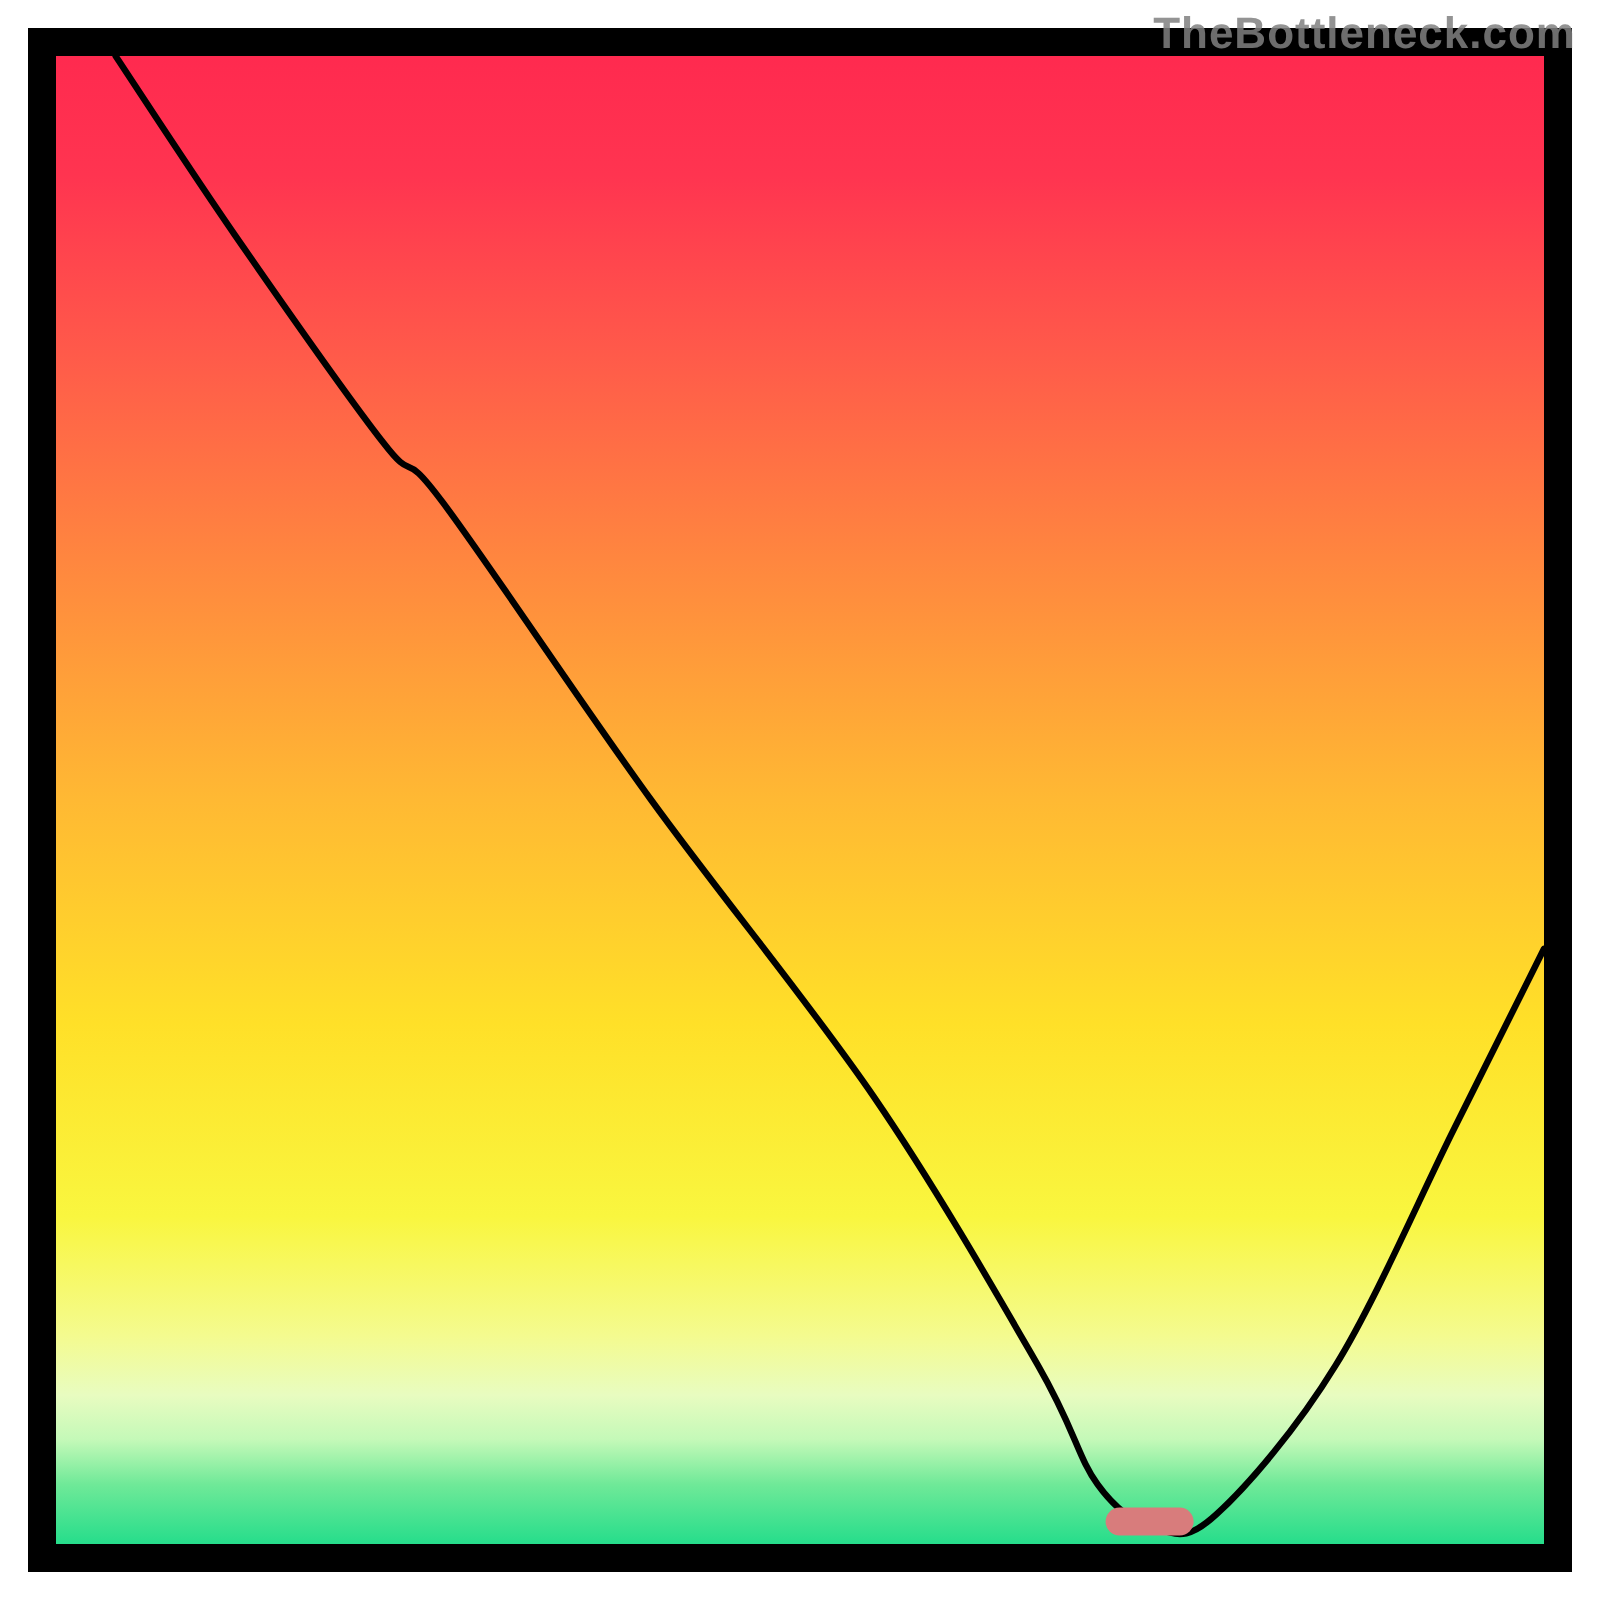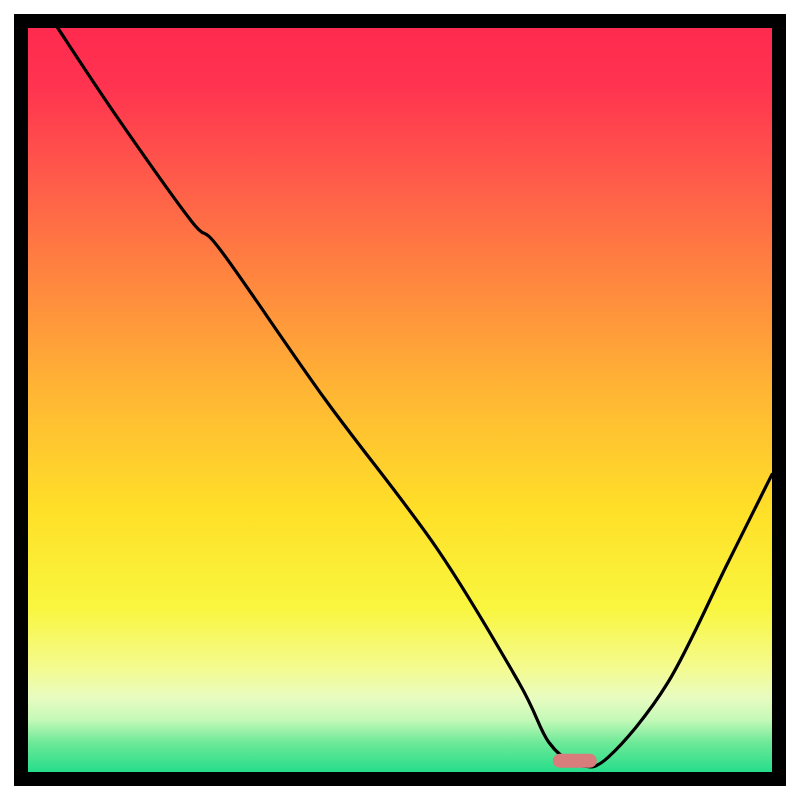--- a/index.html
+++ b/index.html
@@ -56,13 +56,14 @@
 
     <rect x="28" y="28" width="744" height="744" fill="url(#bg-grad)"></rect>
 
     <path d="M 57.8 28.0 C 67.7 42.9 95.0 85.0 117.3 117.3 C 139.6 149.5 174.3 199.1 191.7 221.4 C 209.0 243.8 199.1 221.4 221.4 251.2 C 243.8 281.0 289.6 350.4 325.6 400.0 C 361.6 449.6 405.0 501.7 437.2 548.8 C 469.4 595.9 500.4 650.5 519.0 682.7 C 537.6 715.0 538.9 728.6 548.8 742.2 C 558.7 755.9 568.6 762.1 578.6 764.6 C 588.5 767.0 593.4 770.8 608.3 757.1 C 623.2 743.5 648.0 715.0 667.8 682.7 C 687.7 650.5 710.0 598.4 727.4 563.7 C 744.7 529.0 764.6 489.3 772.0 474.4 " fill="none" stroke="#000000" stroke-width="3.2" stroke-linejoin="round" stroke-linecap="round"></path>
 
     <rect x="552.8" y="753.8" width="44" height="14" rx="7" ry="7" fill="#d87c7c"></rect>
 
     <rect x="21" y="21" width="758" height="758" fill="none" stroke="#000000" stroke-width="14"></rect>
   </svg>
 
+  <div class="attribution">TheBottleneck.com</div>
 </div>
 
 </body></html>

